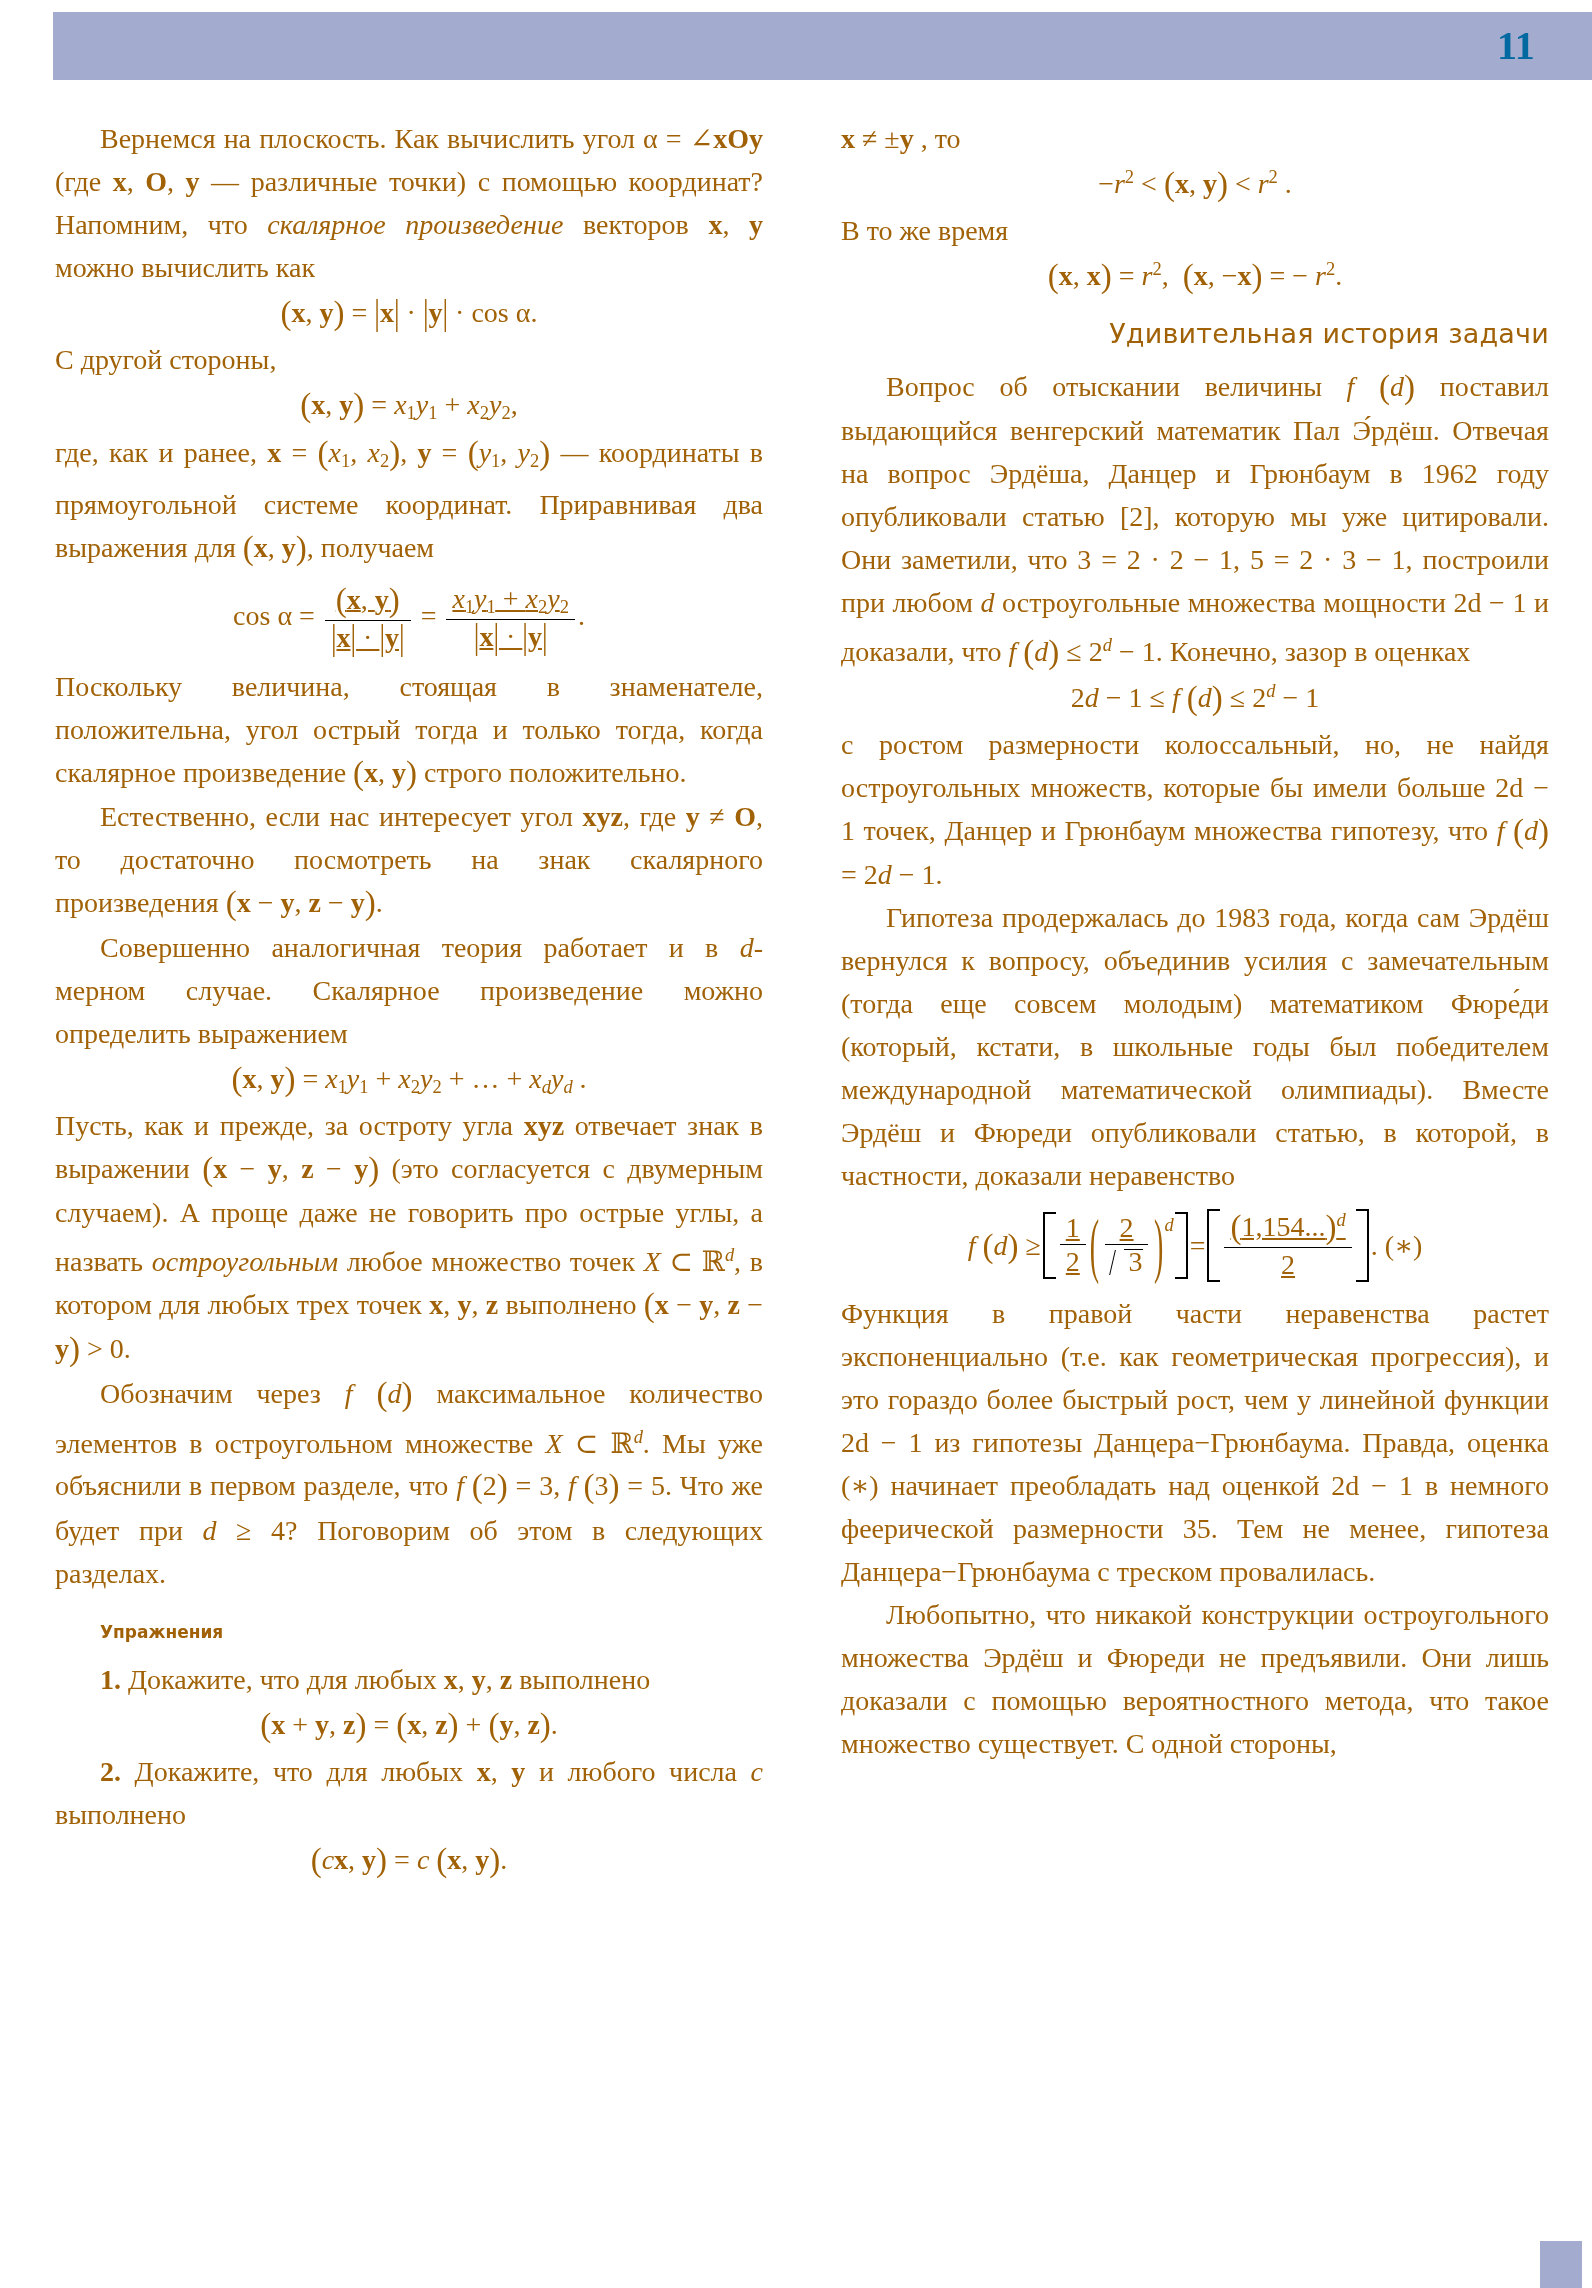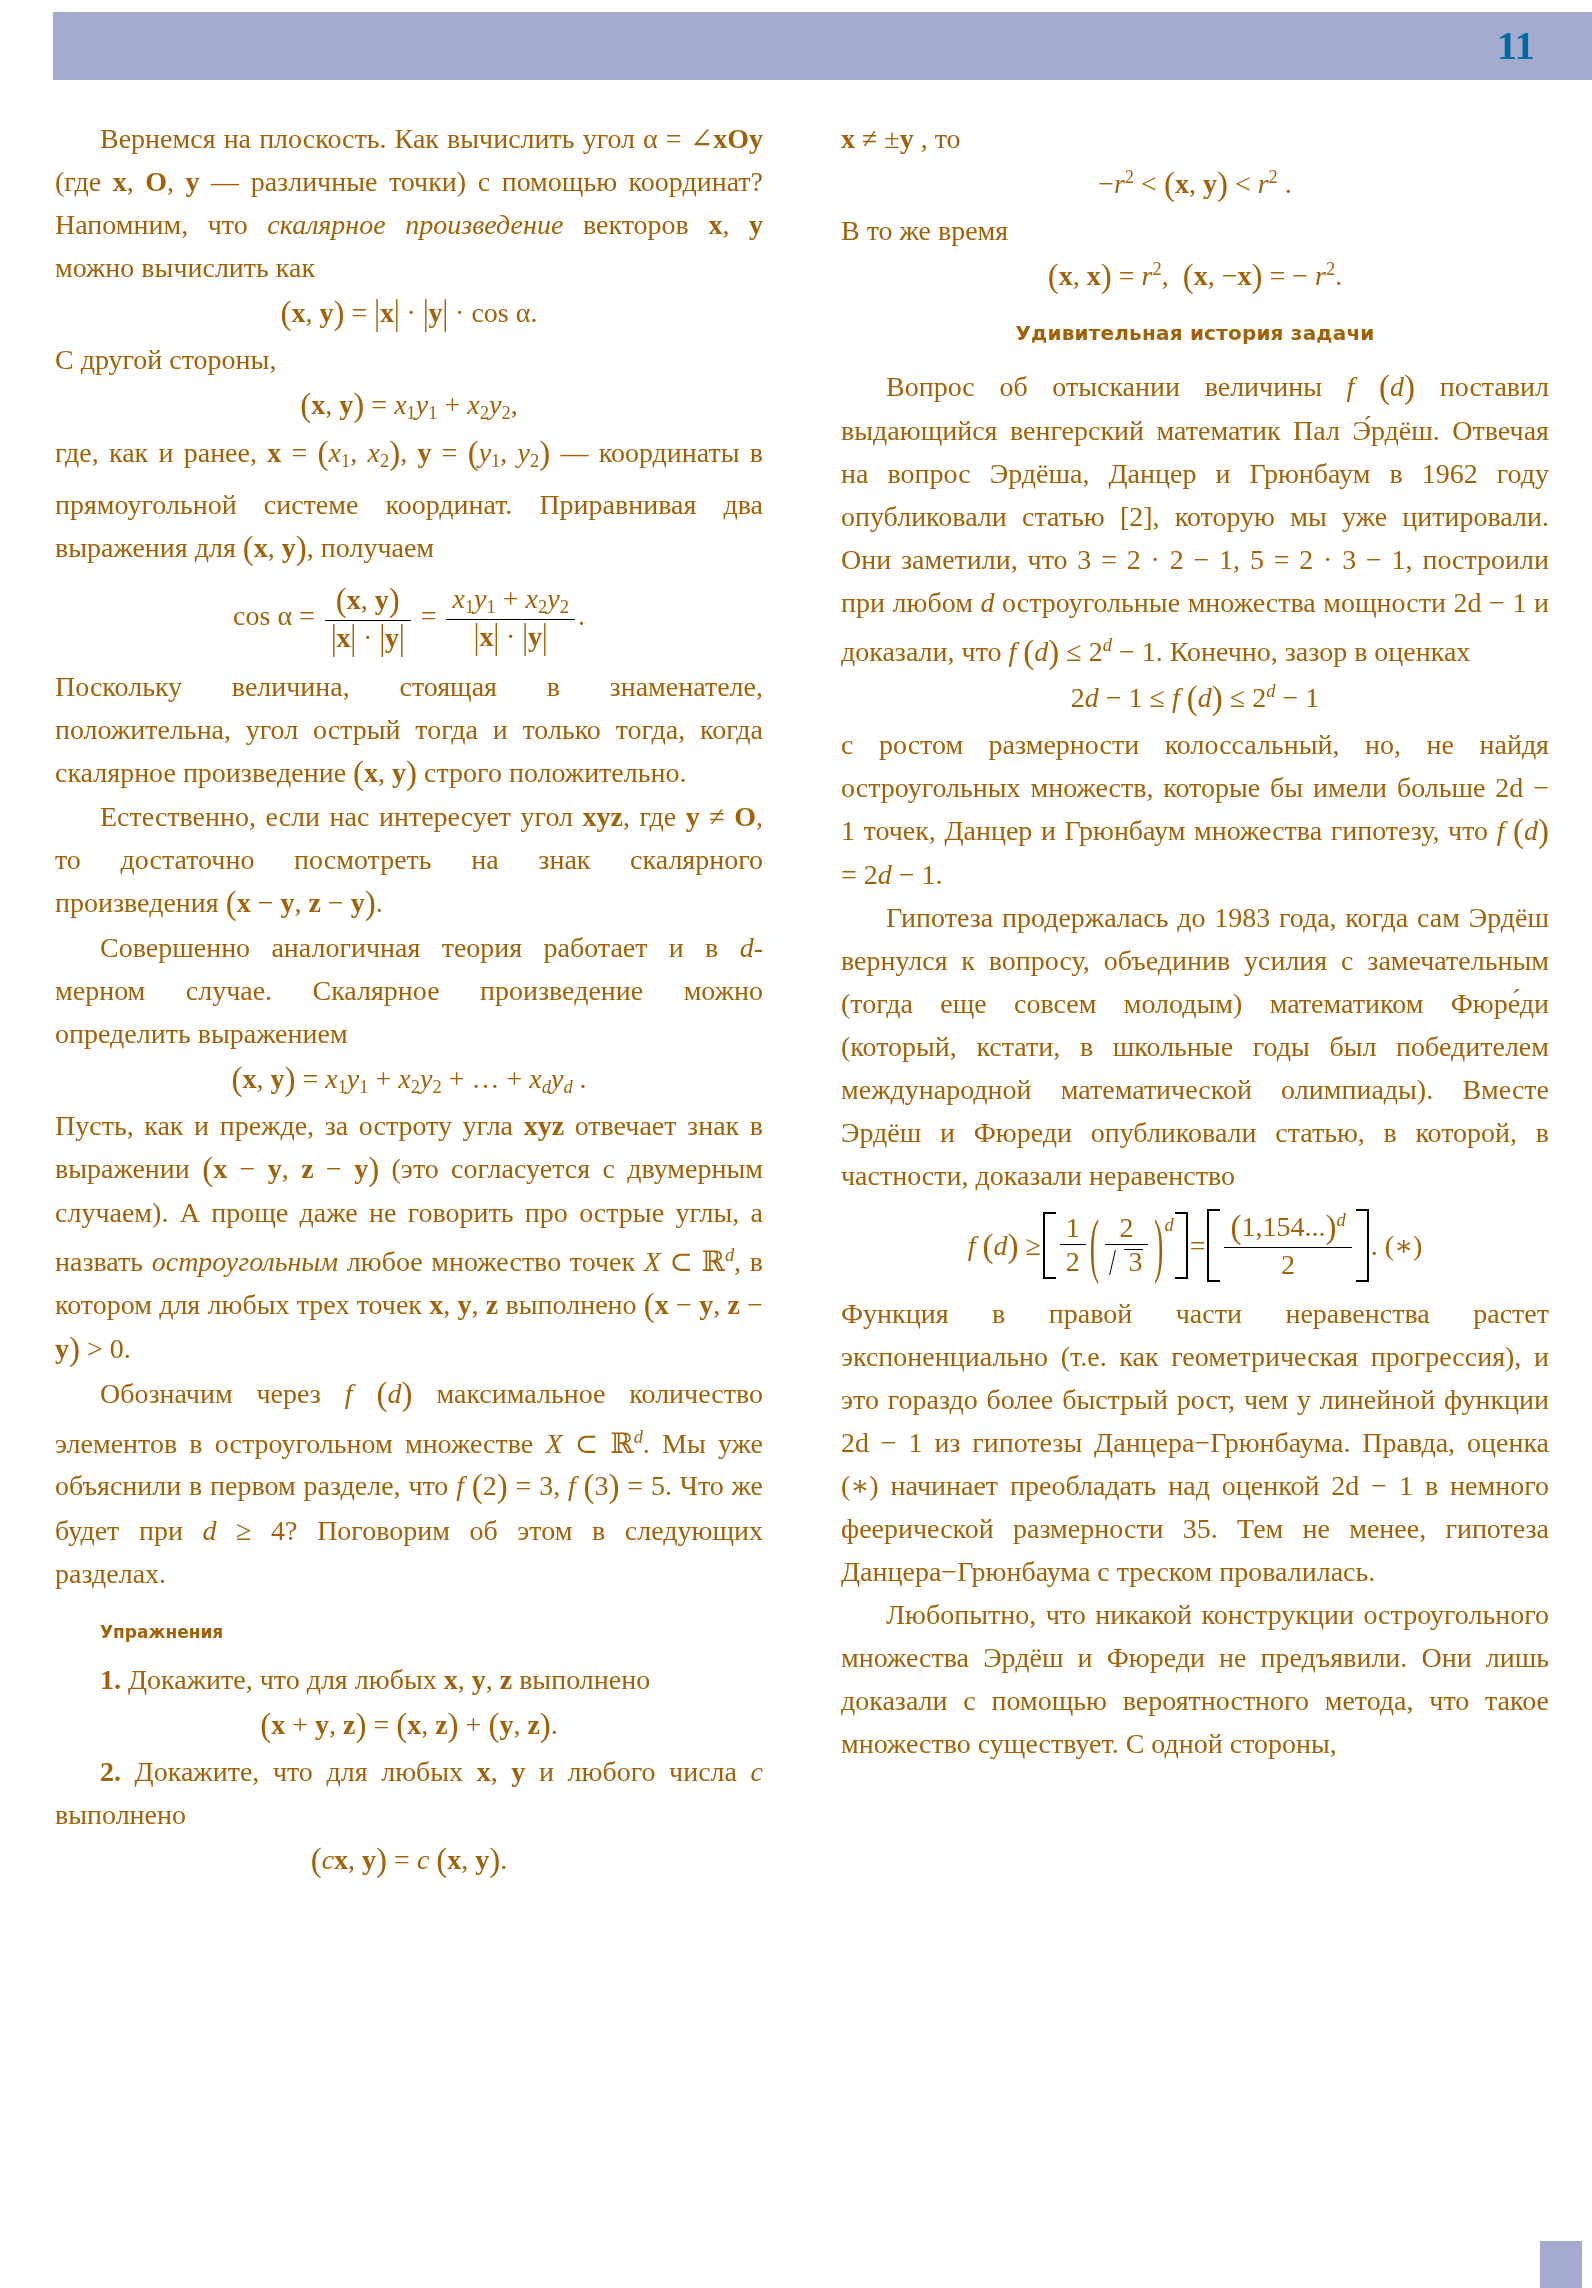--- a/index.html
+++ b/index.html
@@ -90,20 +90,21 @@
 
   
   .frac {
     display: inline-block;
     vertical-align: middle;
     text-align: center;
     line-height: 1.18;
     margin: 0 3px;
     position: relative;
     top: -0.05em;
+    text-decoration: underline;
   }
   .frac > .num { display: block; padding: 0 6px; }
   .frac > .den { display: block; padding: 0 6px; border-top: 1.6px solid #000; }
 
   
   .sqrt { display: inline-block; position: relative; padding-left: 0.58em; }
   .sqrt::before {
     content: "";
     position: absolute;
     left: 0.05em; top: 0.16em; bottom: 0.12em;
@@ -154,23 +155,23 @@
     font-family: "Liberation Serif", serif;
   }
   .rnd::before { content: "("; left: 1px; }
   .rnd::after  { content: ")"; right: 1px; }
 
   .mid { display: inline-block; vertical-align: middle; }
 
   
   .h-sans {
     font-family: "DejaVu Sans", "Liberation Sans", sans-serif;
-    font-weight: 700;
-    font-size: 20px;
-    text-align: center;
+    font-weight: 400;
+    font-size: 27px;
+    text-align: right;
     margin: 14px 0 10px 0;
     text-indent: 0;
     letter-spacing: 0.2px;
   }
   .h-exer {
     font-family: "DejaVu Sans", "Liberation Sans", sans-serif;
     font-weight: 700;
     font-size: 17px;
     margin: 16px 0 4px 0;
     text-indent: 45px;

